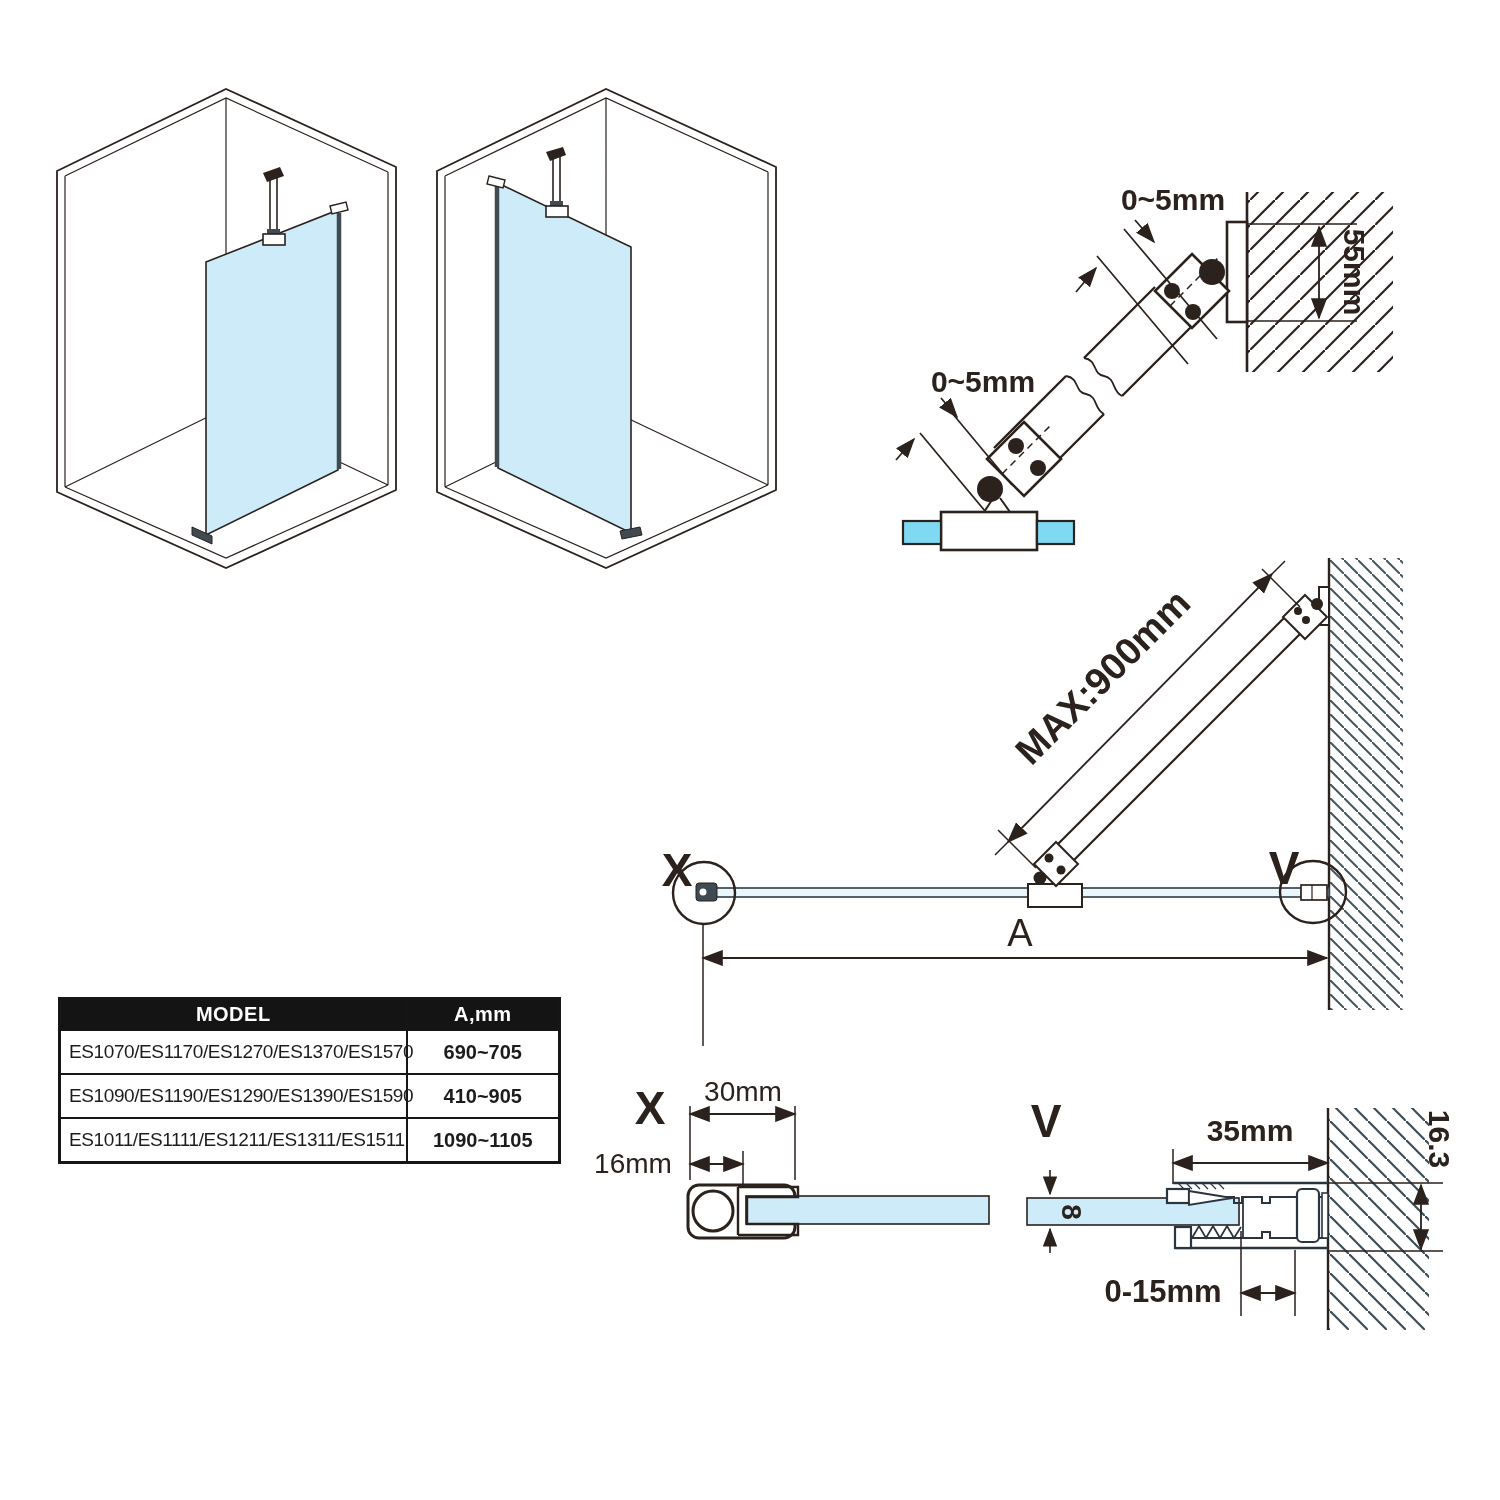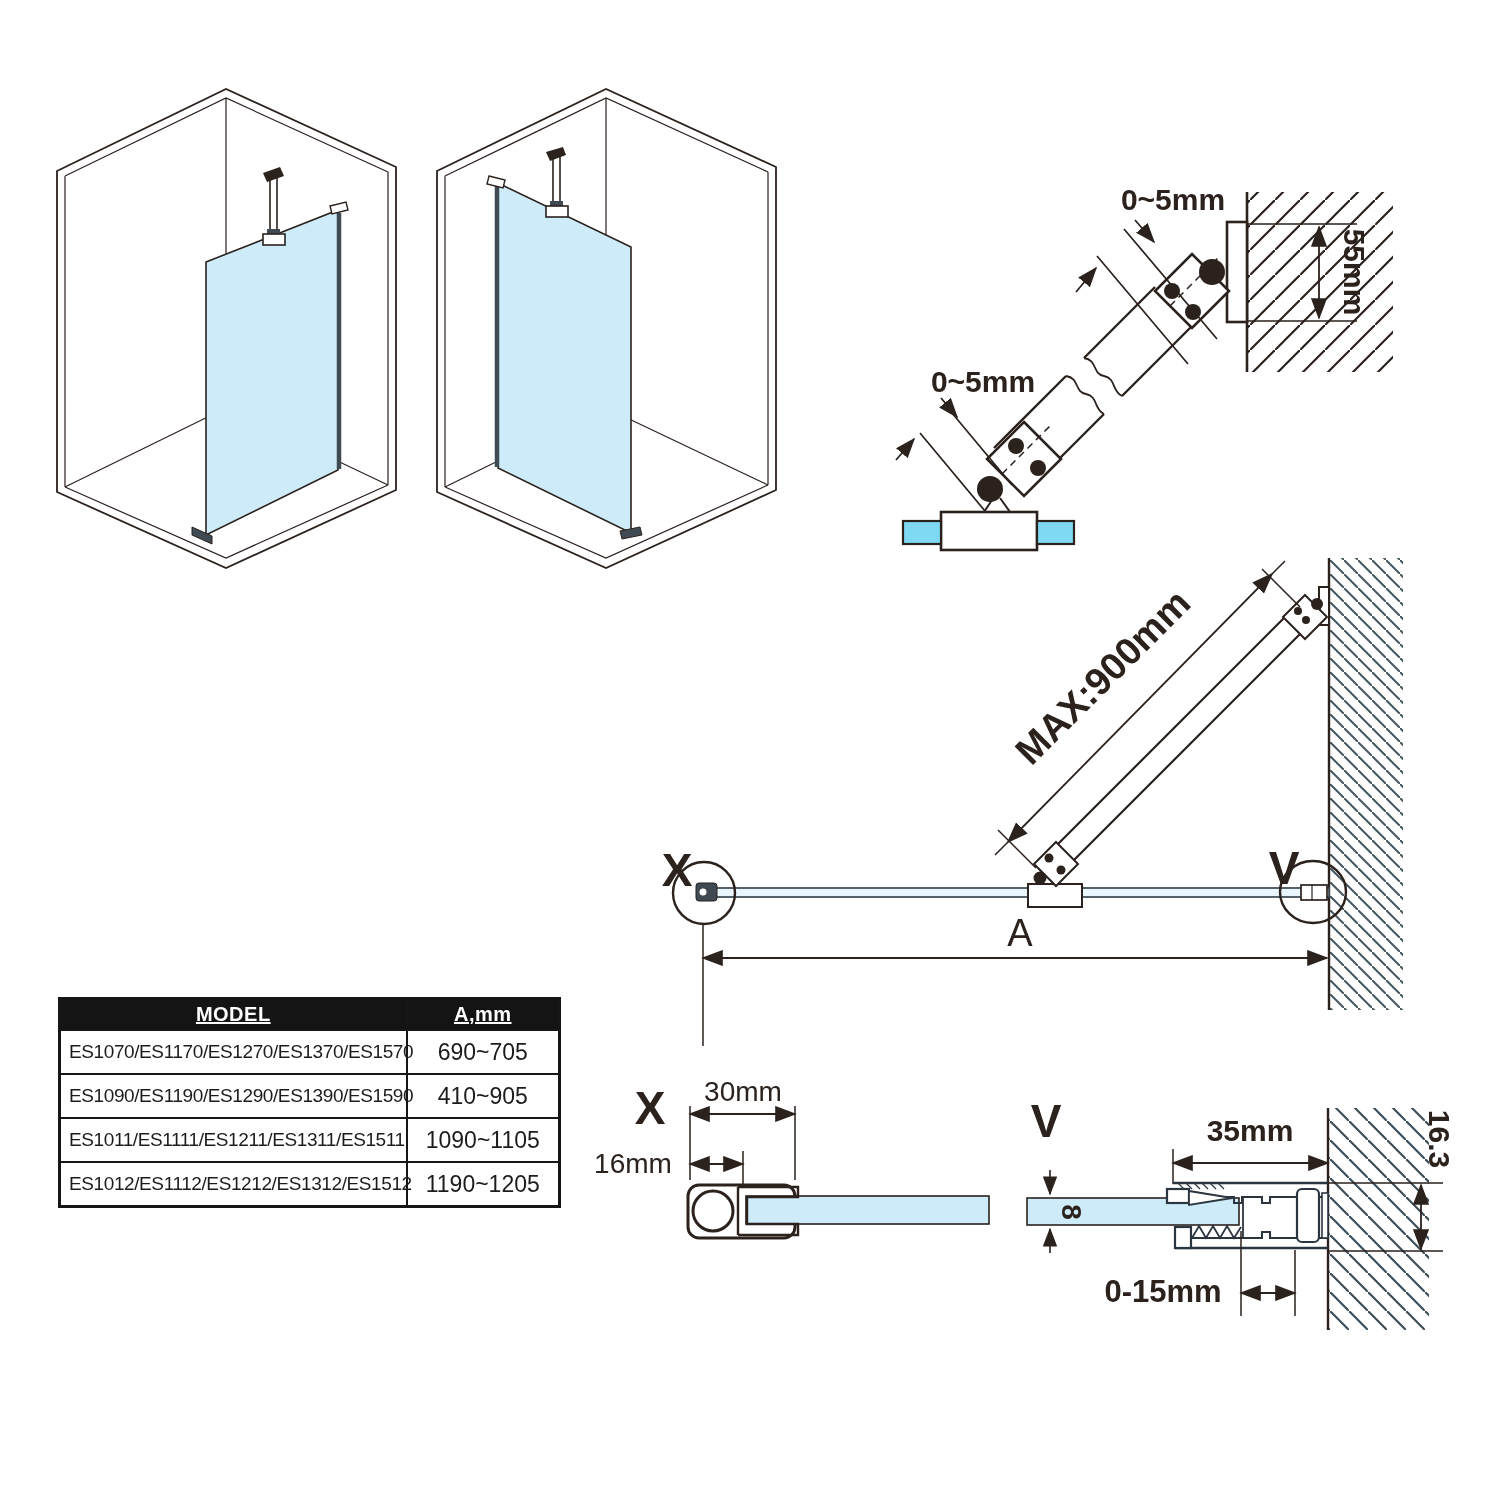--- a/index.html
+++ b/index.html
@@ -5,25 +5,25 @@
   html,body{margin:0;padding:0;background:#fff;}
   #stage{position:relative;width:1500px;height:1500px;background:#fff;overflow:hidden;
          font-family:"Liberation Sans",sans-serif;}
   #drawing{position:absolute;left:0;top:0;}
   svg text{font-family:"Liberation Sans",sans-serif;fill:#2b211d;}
   svg .b{font-weight:bold;}
   
   #model-table{position:absolute;left:58px;top:997px;width:503px;border-collapse:collapse;
       border:3px solid #161616;table-layout:fixed;}
   #model-table th{background:#141414;color:#fff;font-size:20px;font-weight:bold;height:27px;
-      border:2px solid #161616;letter-spacing:.5px;text-decoration:underline;}
+      border:2px solid #161616;letter-spacing:.5px;}
   #model-table td{border:2px solid #161616;height:40px;font-size:19px;color:#1c1c1c;
       letter-spacing:-0.4px;white-space:nowrap;}
   #model-table td.model{padding-left:8px;text-align:left;}
-  #model-table td.val{text-align:center;font-size:23px;letter-spacing:0;}
+  #model-table td.val{text-align:center;font-size:20px;letter-spacing:0;font-weight:bold;}
   #model-table col.c1{width:347px;}
 </style>
 </head>
 <body>
 
 <div id="stage">
 
 <svg id="drawing" width="1500" height="1500" viewBox="0 0 1500 1500">
   <defs>
     <marker id="ah" markerWidth="12" markerHeight="9" refX="11" refY="4.5" orient="auto-start-reverse">
@@ -219,20 +219,16 @@
       <td class="val">690~705</td>
     </tr>
     <tr>
       <td class="model">ES1090/ES1190/ES1290/ES1390/ES1590</td>
       <td class="val">410~905</td>
     </tr>
     <tr>
       <td class="model">ES1011/ES1111/ES1211/ES1311/ES1511</td>
       <td class="val">1090~1105</td>
     </tr>
-    <tr>
-      <td class="model">ES1012/ES1112/ES1212/ES1312/ES1512</td>
-      <td class="val">1190~1205</td>
-    </tr>
   </tbody>
 </table>
 
 </div>
 
 </body></html>

